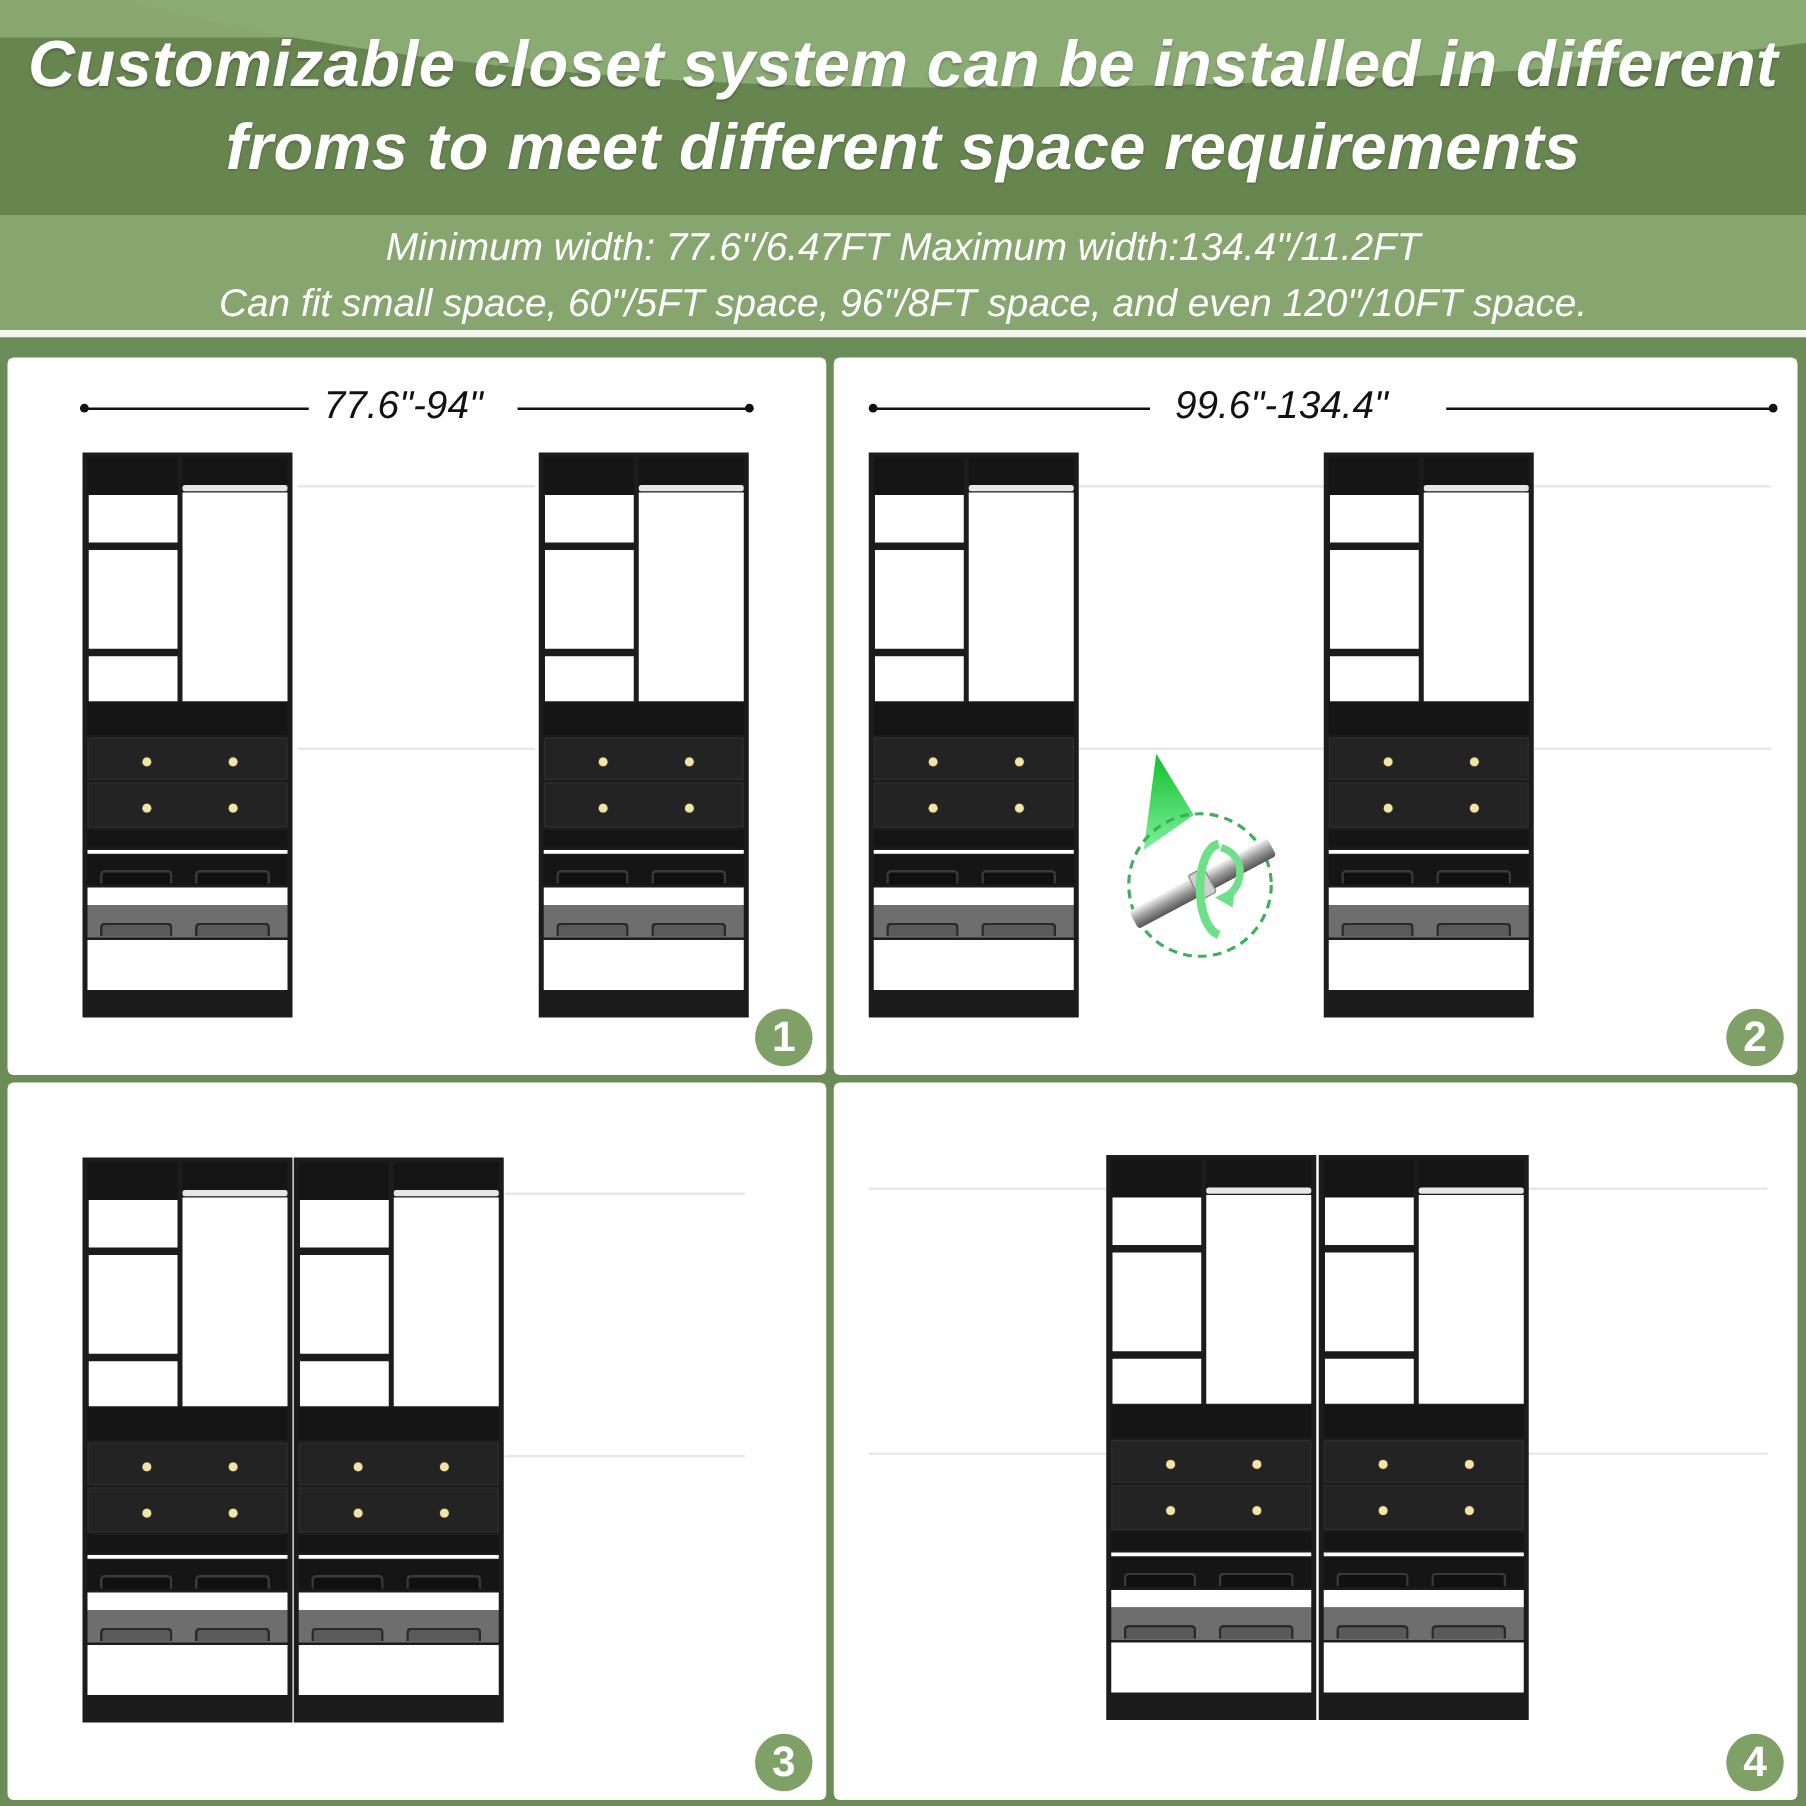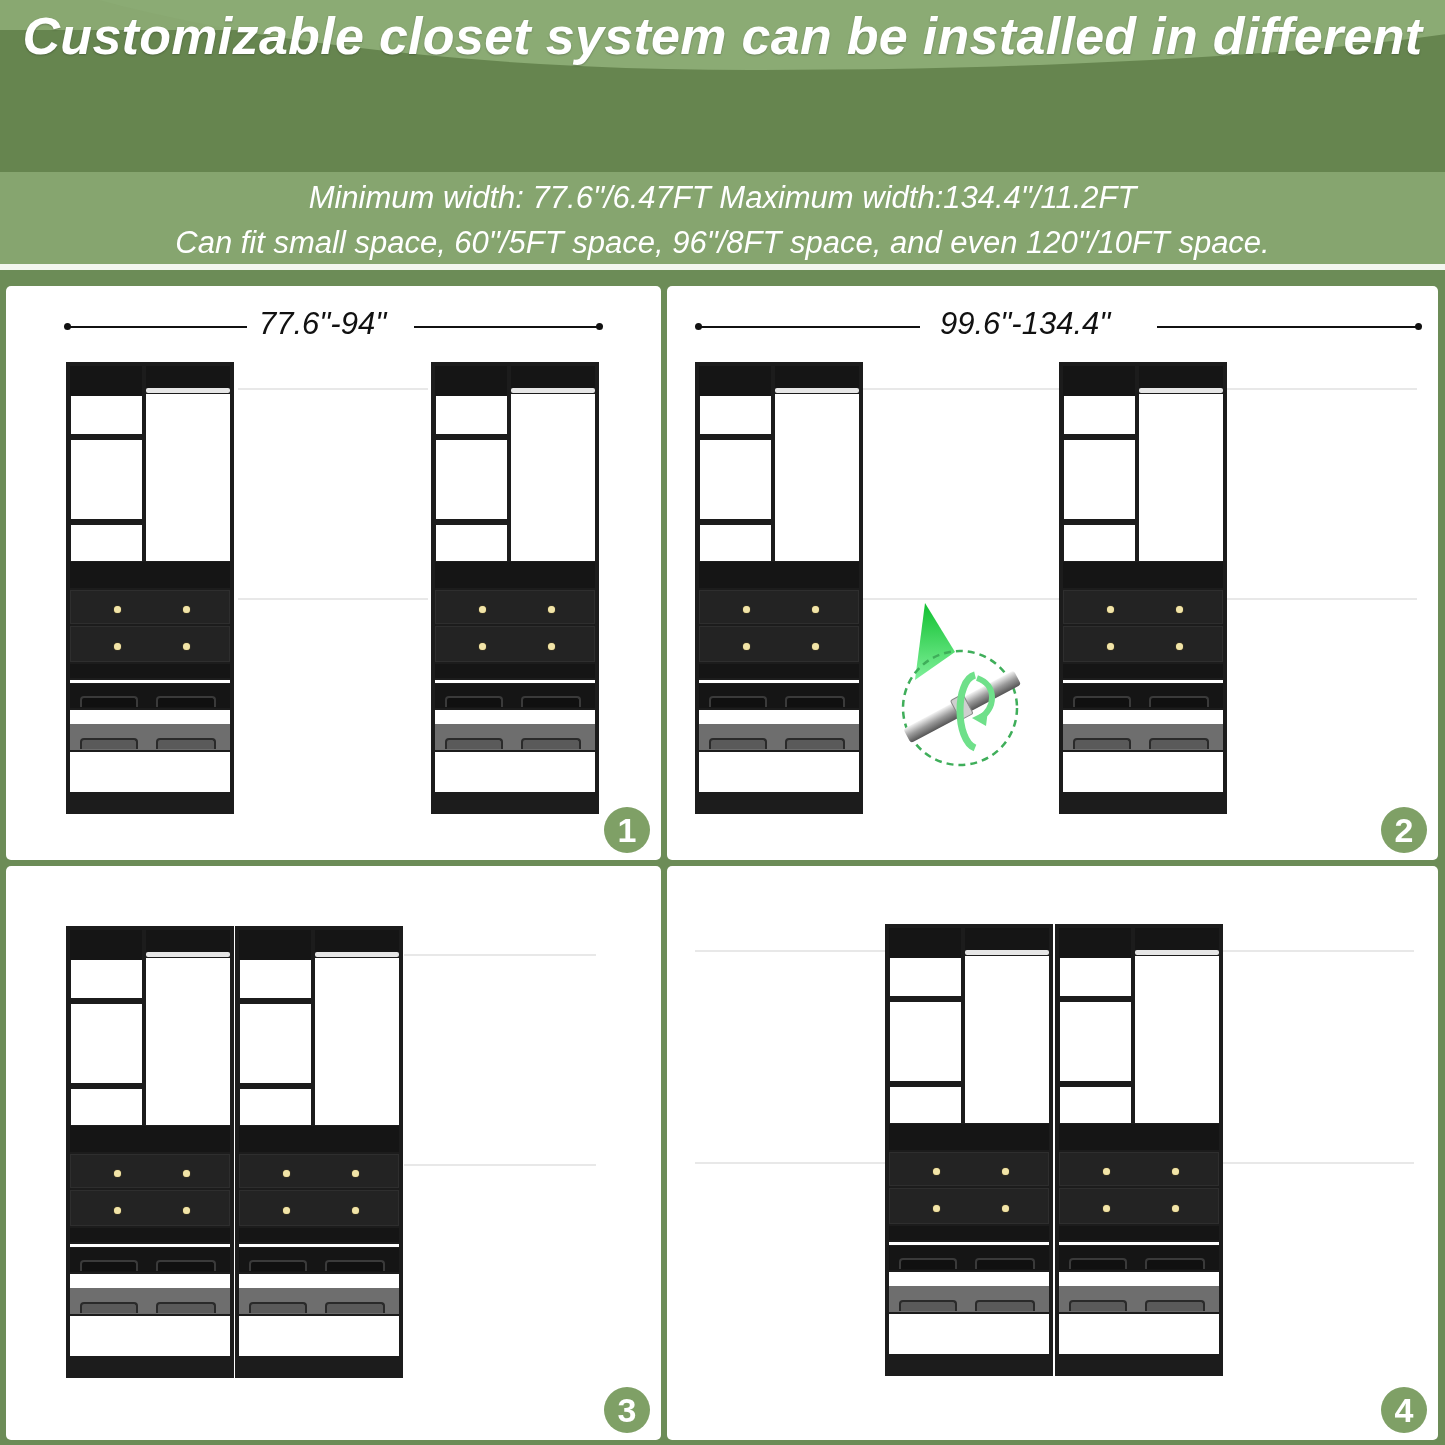--- a/index.html
+++ b/index.html
@@ -2,21 +2,21 @@
 <html><head>
 <meta charset="utf-8">
 <style>
   * { box-sizing: border-box; margin: 0; padding: 0; }
   html, body { width: 1445px; height: 1445px; overflow: hidden; background: #7f9f6a; font-family: "Liberation Sans", sans-serif; }
   .root { position: relative; width: 1445px; height: 1445px; background: #6c8c57; }
   .header { position: absolute; left: 0; top: 0; width: 1445px; height: 172px; background: #66854f; overflow: hidden; }
   .header .wave { position: absolute; left: -100px; top: -210px; width: 1700px; height: 280px; background: #8bab74; border-radius: 0 0 50% 50% / 0 0 30% 70%; }
   .header .wave2 { position: absolute; left: 0; top: 0; width: 1445px; height: 30px; background: #89a871; }
   .title { position: absolute; left: 0; width: 1445px; text-align: center; color: #fff; font-style: italic; font-size: 52px; font-weight: bold; letter-spacing: 0.3px; line-height: 64px; text-shadow: 0 1px 2px rgba(0,0,0,.25); }
-  .title.l1 { top: 4px; }
+  .title.l1 { top: 20px; }
   .title.l2 { top: 86px; }
   .subband { position: absolute; left: 0; top: 172px; width: 1445px; height: 92px; background: #86a56f; }
   .sub { position: absolute; left: 0; width: 1445px; text-align: center; color: #fff; font-style: italic; font-size: 31px; line-height: 40px; }
   .sub.l1 { top: 178px; }
   .sub.l2 { top: 223px; }
   .rule { position: absolute; left: 0; top: 264px; width: 1445px; height: 6px; background: #f3f6ef; }
   .grid-bg { position: absolute; left: 0; top: 270px; width: 1445px; height: 1175px; background: #6c8c57; }
   .panel { position: absolute; background: #fff; border-radius: 5px; overflow: hidden; }
   .p1 { left: 6px; top: 286px; width: 655px; height: 574px; }
   .p2 { left: 667px; top: 286px; width: 771px; height: 574px; }
@@ -42,20 +42,21 @@
 </style>
 </head>
 <body>
 
 <div class="root">
   <div class="header">
     <div class="wave2"></div>
     <div class="wave"></div>
   </div>
   <div class="title l1">Customizable closet system can be installed in different</div>
+  <div class="title l2">froms to meet different space requirements</div>
   <div class="subband"></div>
   <div class="sub l1">Minimum width: 77.6"/6.47FT  Maximum width:134.4"/11.2FT</div>
   <div class="sub l2">Can fit small space, 60"/5FT space, 96"/8FT space, and even 120"/10FT space.</div>
   <div class="rule"></div>
   <div class="grid-bg"></div>
 
   <div class="panel p1">
     <div class="dim" style="left:58px;top:26px;width:540px;">
       <div class="dot" style="left:0"></div>
       <div class="line" style="left:3px;width:180px"></div>

